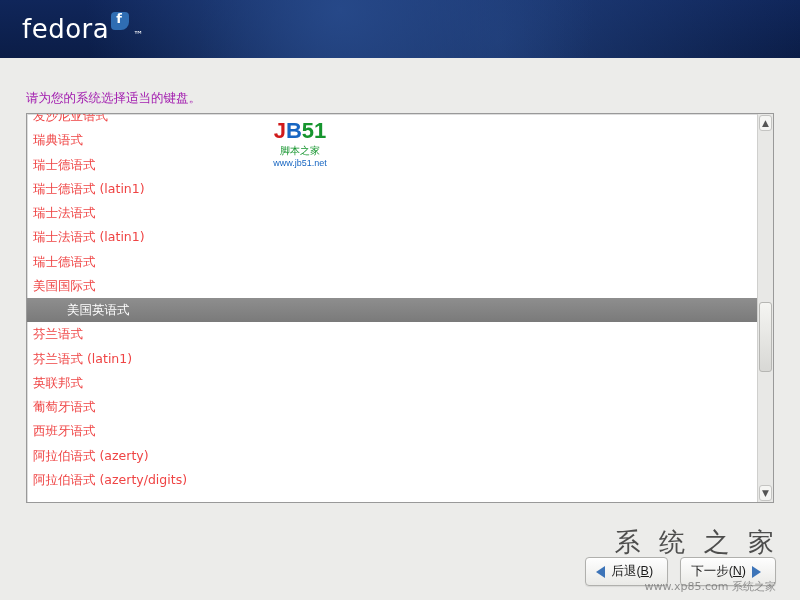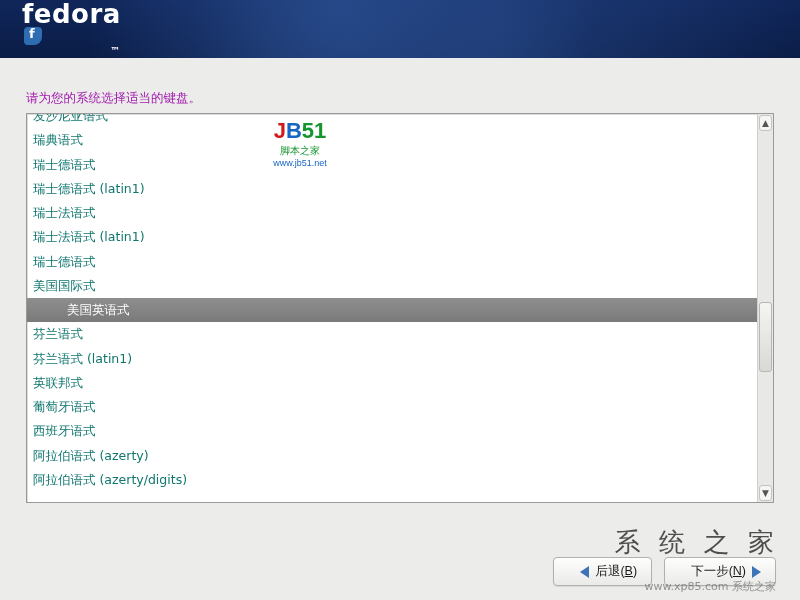--- a/index.html
+++ b/index.html
@@ -18,24 +18,23 @@
                 radial-gradient(circle at 500px 40px, rgba(40,75,140,.6) 0%, rgba(15,35,78,.0) 60%),
                 linear-gradient(#10265a, #0b1d47);
     display: flex;
     align-items: center;
     padding-left: 22px;
     color: #fff;
   }
   .logo {
     display: flex;
     align-items: flex-start;
-    font-weight: 700;
+    font-weight: 400;
     font-size: 26px;
     letter-spacing: .5px;
-    flex-direction: column;
   }
   .logo-mark {
     width: 18px; height: 18px;
     background: #2f6db3;
     border-radius: 4px 4px 8px 4px;
     margin-left: 2px;
     margin-top: -2px;
     position: relative;
   }
   .logo-mark::after{
@@ -64,21 +63,21 @@
     box-shadow: inset 1px 1px 0 #ddd;
   }
   .list {
     flex: 1;
     overflow: hidden;
     position: relative;
   }
   .item {
     font-size: 12.5px;
     padding: 4px 6px;
-    color: #0f766e;
+    color: #ef4444;
     cursor: default;
     line-height: 1.3;
   }
   .item.selected {
     background: linear-gradient(#8e8e8e,#7a7a7a);
     color: #fff;
     padding-left: 40px;
   }
   .vscroll {
     width: 16px;
@@ -111,21 +110,21 @@
     position:absolute;
     bottom:14px;
     right:24px;
     display:flex;
     gap:12px;
   }
   .btn{
     background:linear-gradient(#fefefe,#eaeae7);
     border:1px solid #b0b0ad;
     border-radius:4px;
-    padding:5px 14px 5px 26px;
+    padding:5px 14px 5px 10px;
     font-size:12.5px;
     color:#1a1a1a;
     display:flex;
     align-items:center;
     gap:6px;
     box-shadow: 0 1px 0 #fff inset, 0 1px 1px rgba(0,0,0,.08);
   }
   .btn .mn{ text-decoration: underline; }
   .arrow-left,.arrow-right{
     width:0;height:0;border-style:solid;

